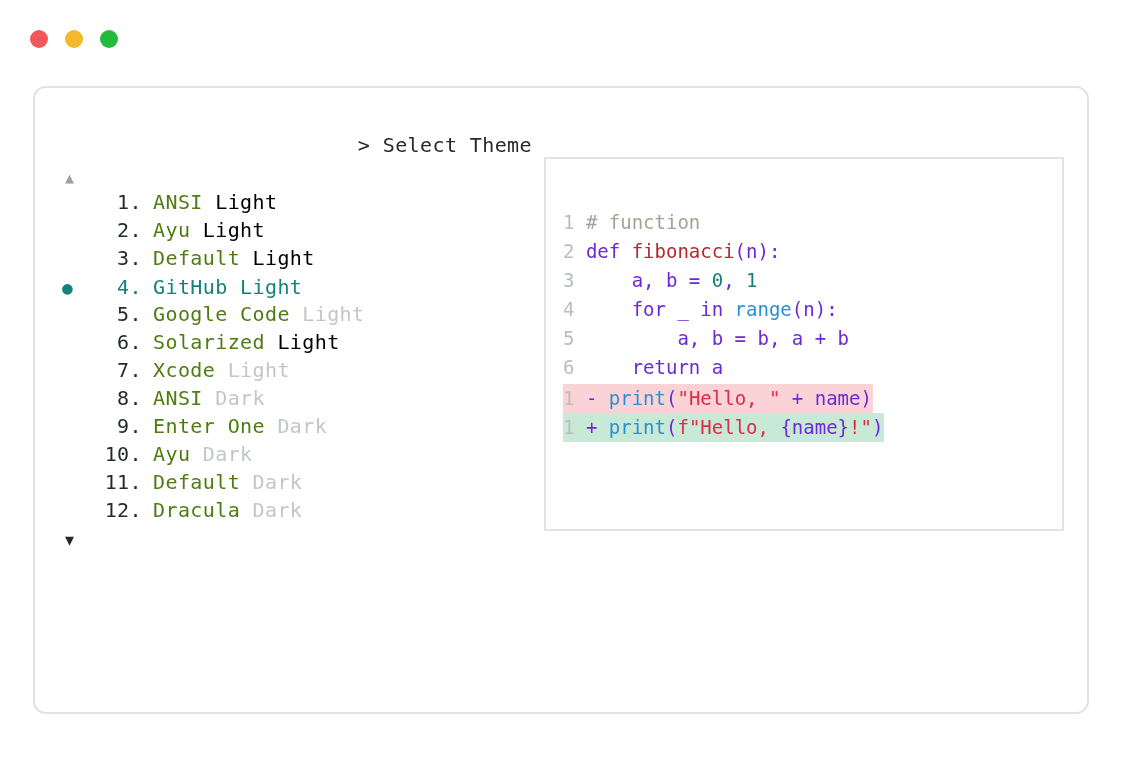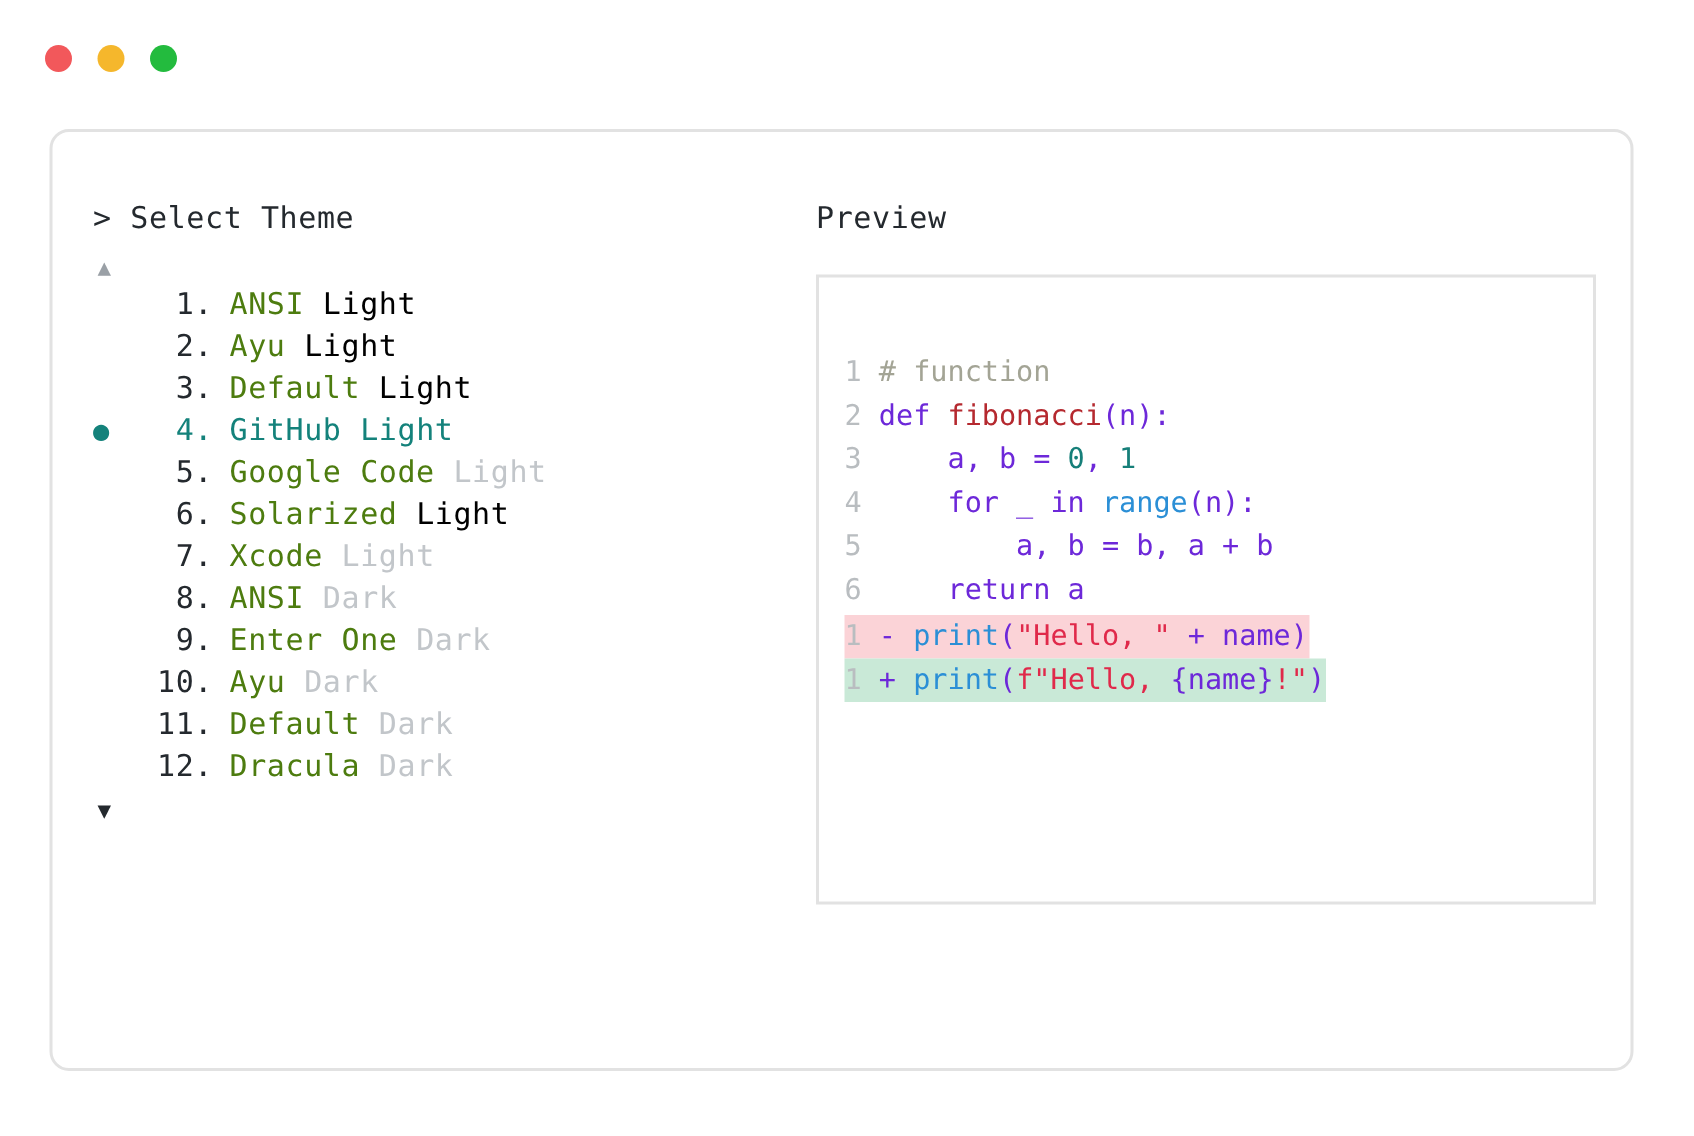--- a/index.html
+++ b/index.html
@@ -56,20 +56,21 @@
     left: 27px;
     top: 44px;
     width: 470px;
   }
   .prompt-line {
     font-size: 20px;
     color: #24292e;
     letter-spacing: 0.4px;
     white-space: pre;
     line-height: 26px;
+    text-align: right;
   }
   .arrow-up {
     color: #9aa0a6;
     font-size: 15px;
     line-height: 20px;
     margin-top: 10px;
     margin-left: 3px;
     height: 20px;
   }
   .arrow-down {
@@ -132,21 +133,21 @@
   .preview-label {
     font-size: 20px;
     color: #24292e;
     letter-spacing: 0.4px;
     line-height: 26px;
     white-space: pre;
   }
   .preview-box {
     margin-top: 25px;
     width: 520px;
-    height: 420px;
+    height: 374px;
     box-sizing: border-box;
     border: 2px solid #e2e2e2;
     background: #ffffff;
     position: relative;
   }
   .code {
     position: absolute;
     left: 17px;
     top: 49px;
     font-size: 19px;
@@ -210,21 +211,20 @@
           <div class="theme-row"><div class="bullet-cell"></div><div class="num-cell">9.</div><div class="name-cell">Enter One</div><div class="suffix dim"> Dark</div></div>
           <div class="theme-row"><div class="bullet-cell"></div><div class="num-cell">10.</div><div class="name-cell">Ayu</div><div class="suffix dim"> Dark</div></div>
           <div class="theme-row"><div class="bullet-cell"></div><div class="num-cell">11.</div><div class="name-cell">Default</div><div class="suffix dim"> Dark</div></div>
           <div class="theme-row"><div class="bullet-cell"></div><div class="num-cell">12.</div><div class="name-cell">Dracula</div><div class="suffix dim"> Dark</div></div>
         </div>
       <div class="arrow-down">▼</div>
     </div>
 
 
     <div class="right">
-      <div class="preview-label">Preview</div>
       <div class="preview-box">
         <div class="code"><div class="code-line"><span class="ln">1 </span><span class="tok-comment"># function</span></div><div class="code-line"><span class="ln">2 </span><span class="tok-plain">def </span><span class="tok-func">fibonacci</span><span class="tok-plain">(n):</span></div><div class="code-line"><span class="ln">3 </span><span class="tok-plain">    a, b = </span><span class="tok-num">0</span><span class="tok-plain">, </span><span class="tok-num">1</span></div><div class="code-line"><span class="ln">4 </span><span class="tok-plain">    for _ in </span><span class="tok-builtin">range</span><span class="tok-plain">(n):</span></div><div class="code-line"><span class="ln">5 </span><span class="tok-plain">        a, b = b, a + b</span></div><div class="code-line"><span class="ln">6 </span><span class="tok-plain">    return a</span></div></div>
         <div class="diff-block"><div class="diff-row"><span class="diff-line diff-del"><span class="ln">1 </span><span class="tok-plain">- </span><span class="tok-builtin">print</span><span class="tok-plain">(</span><span class="tok-str">"Hello, "</span><span class="tok-plain"> + name)</span></span></div><div class="diff-row"><span class="diff-line diff-add"><span class="ln">1 </span><span class="tok-plain">+ </span><span class="tok-builtin">print</span><span class="tok-plain">(</span><span class="tok-str">f"Hello, </span><span class="tok-plain">{name}</span><span class="tok-str">!"</span><span class="tok-plain">)</span></span></div></div>
       </div>
     </div>
 
   </div>
 </div>
 
 </body></html>

